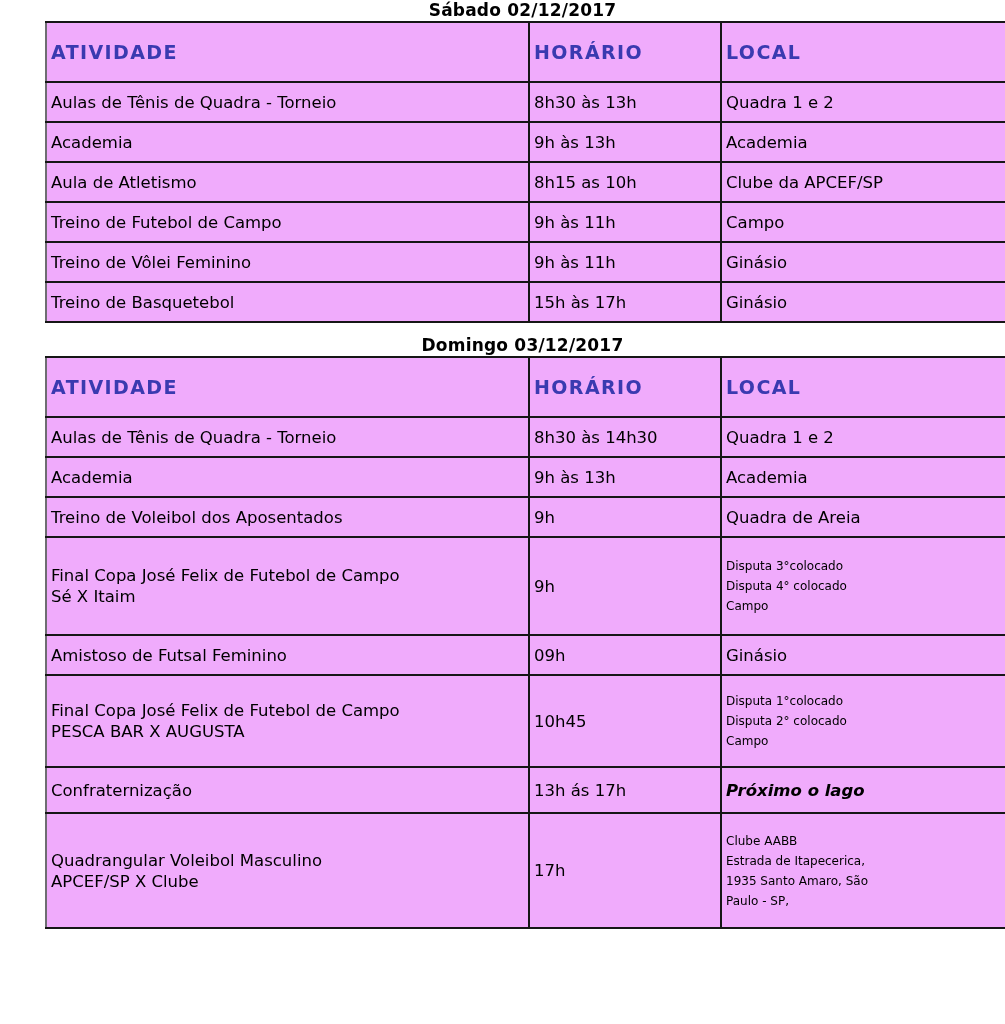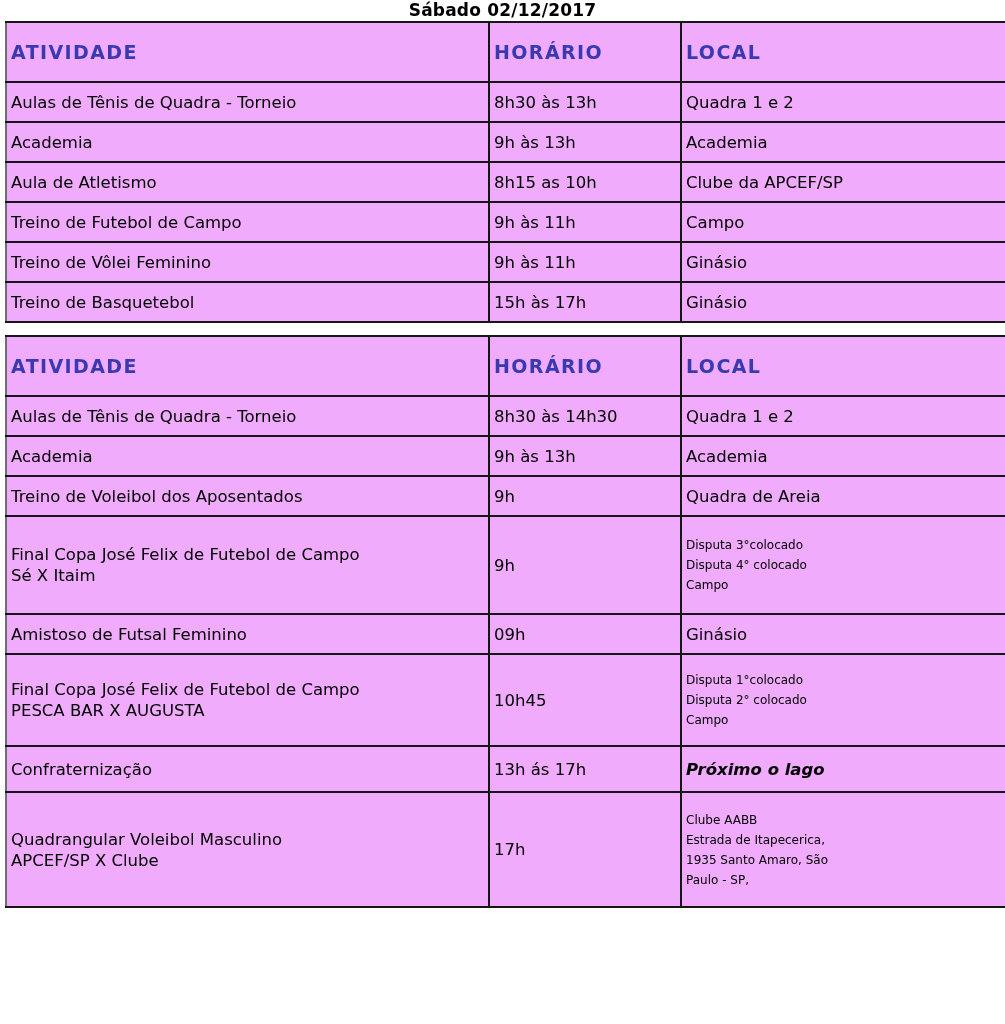--- a/index.html
+++ b/index.html
@@ -15,20 +15,21 @@
     font-family: "DejaVu Sans", "Liberation Sans", sans-serif;
     color: #000000;
     -webkit-font-smoothing: antialiased;
   }
 
   .page {
     position: relative;
     width: 1005px;
     height: 1024px;
     box-sizing: border-box;
+    padding-left: 40px;
   }
 
   .day-title {
     text-align: center;
     font-family: "DejaVu Sans", "Liberation Sans", sans-serif;
     font-weight: bold;
     font-size: 17px;
     letter-spacing: 0.2px;
     color: #000000;
     line-height: 20px;
@@ -183,20 +184,21 @@
           </td>
         <td class="c-place">
             <span class="cell-txt">Ginásio</span>
           </td>
       </tr>
     </tbody>
   </table>
 
   <div class="gap"></div>
 
+  <div class="day-title">Domingo 03/12/2017</div>
 
   <table class="sched">
     <thead>
       <tr class="headrow">
         <th class="c-activity">ATIVIDADE</th>
         <th class="c-time">HORÁRIO</th>
         <th class="c-place">LOCAL</th>
       </tr>
     </thead>
     <tbody>

